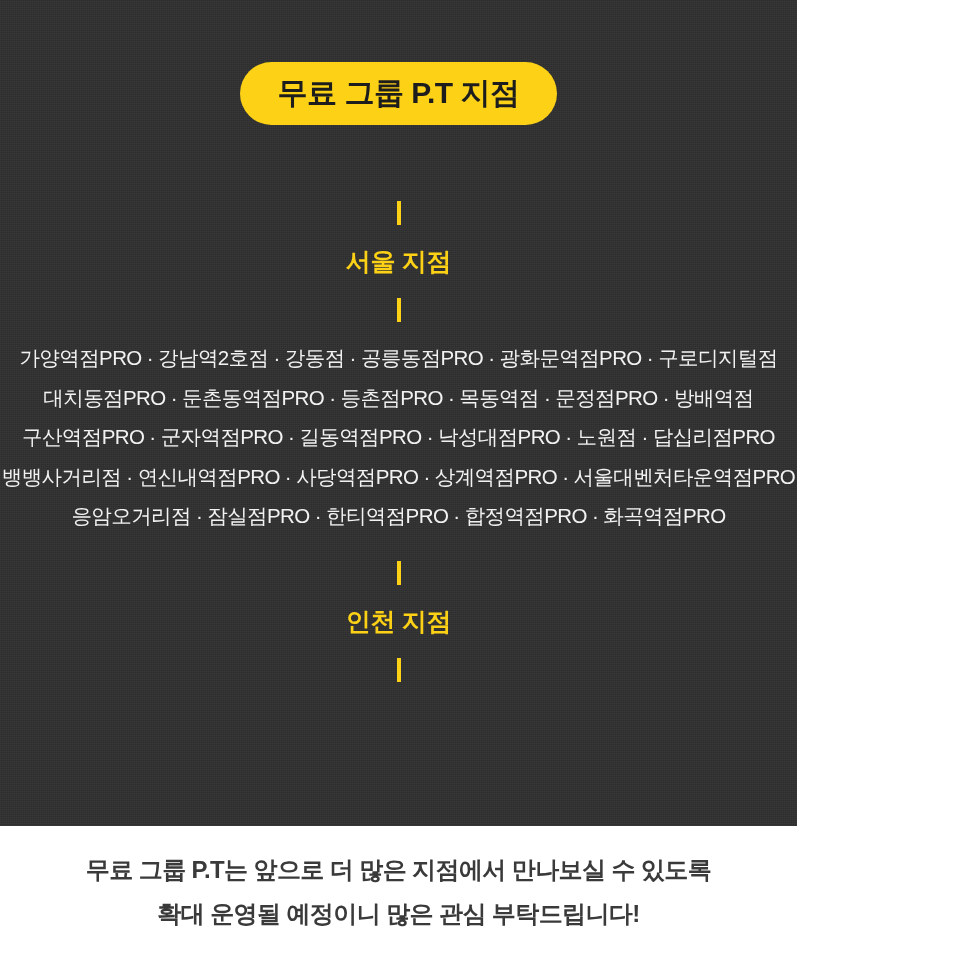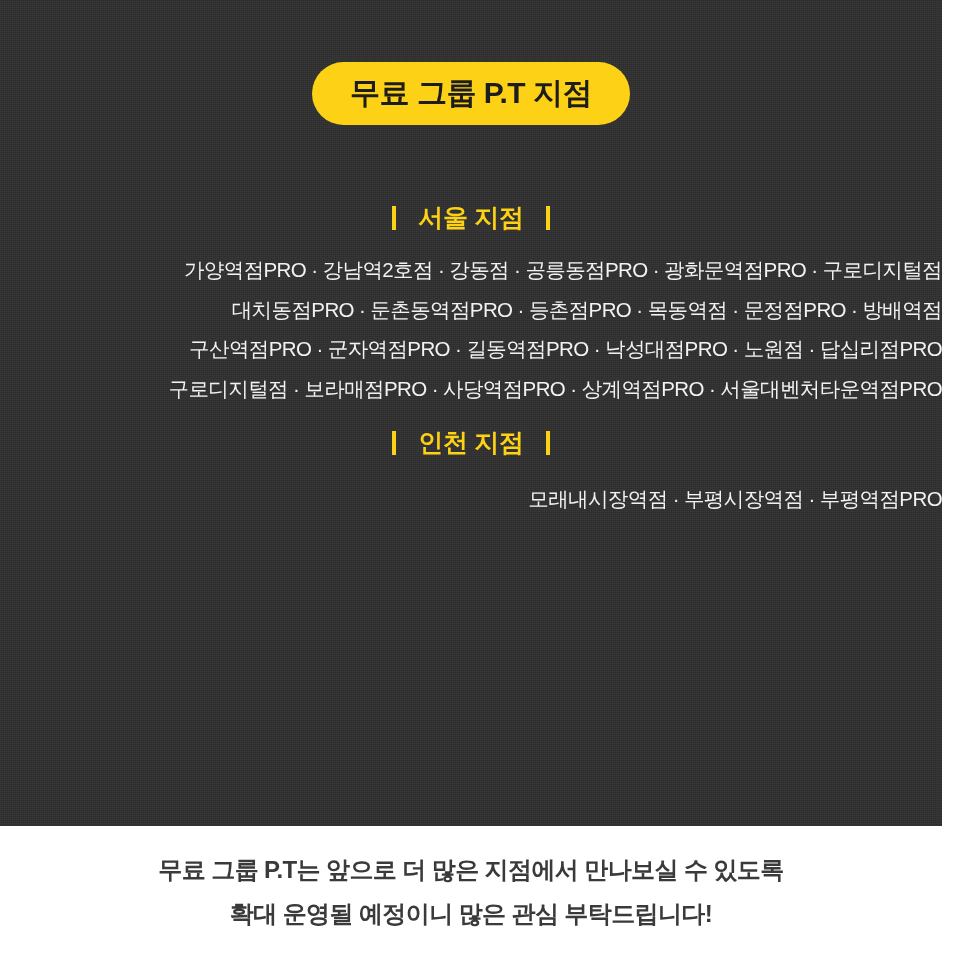--- a/index.html
+++ b/index.html
@@ -8,21 +8,21 @@
   }
   body {
     width: 966px;
     height: 966px;
     background: #ffffff;
     font-family: "Liberation Sans", "DejaVu Sans", sans-serif;
     overflow: hidden;
   }
 
   .page {
-    width: 942px;
+    width: 797px;
     height: 966px;
     position: relative;
     display: flex;
     flex-direction: column;
   }
 
   
   .dark-panel {
     position: relative;
     width: 100%;
@@ -59,20 +59,21 @@
   }
   .region-heading {
     color: #fcd116;
     font-size: 25px;
     font-weight: bold;
     letter-spacing: -0.3px;
     display: flex;
     align-items: center;
     justify-content: center;
     gap: 20px;
+    flex-direction: column;
   }
   .region-heading .bar {
     display: inline-block;
     width: 4px;
     height: 24px;
     background: #fcd116;
   }
   .region-heading .label {
     padding: 0 2px;
   }
@@ -80,28 +81,27 @@
   .branch-lines {
     margin-top: 26px;
   }
   .branch-line {
     color: #f2f2f2;
     font-size: 20.5px;
     letter-spacing: -0.6px;
     line-height: 1.0;
     margin: 0 0 19px 0;
     white-space: nowrap;
-    text-align: right;
   }
   .branch-line:last-child { margin-bottom: 0; }
 
   
   #region-seoul { margin-top: 76px; }
   #region-gyeonggi { margin-top: 62px; }
-  #region-incheon { margin-top: 27px; }
+  #region-incheon { margin-top: 34px; }
 
   #region-gyeonggi .branch-lines,
   #region-incheon .branch-lines { margin-top: 30px; }
 
   
   .footer {
     flex: 1;
     background: #ffffff;
     display: flex;
     flex-direction: column;
@@ -134,33 +134,31 @@
     <div class="region-block" id="region-seoul">
       <div class="region-heading">
         <span class="bar"></span>
         <span class="label">서울 지점</span>
         <span class="bar"></span>
       </div>
       <div class="branch-lines">
         <p class="branch-line">가양역점PRO · 강남역2호점 · 강동점 · 공릉동점PRO · 광화문역점PRO · 구로디지털점</p>
         <p class="branch-line">대치동점PRO · 둔촌동역점PRO · 등촌점PRO · 목동역점 · 문정점PRO · 방배역점</p>
         <p class="branch-line">구산역점PRO · 군자역점PRO · 길동역점PRO · 낙성대점PRO · 노원점 · 답십리점PRO</p>
-        <p class="branch-line">구로디지털점 · 보라매점PRO · 사당역점PRO · 상계역점PRO · 서울대벤처타운역점PRO</p>
+        <p class="branch-line">뱅뱅사거리점 · 연신내역점PRO · 사당역점PRO · 상계역점PRO · 서울대벤처타운역점PRO</p>
+        <p class="branch-line">응암오거리점 · 잠실점PRO · 한티역점PRO · 합정역점PRO · 화곡역점PRO</p>
       </div>
     </div>
 
 
     <div class="region-block" id="region-incheon">
       <div class="region-heading">
         <span class="bar"></span>
         <span class="label">인천 지점</span>
         <span class="bar"></span>
-      </div>
-      <div class="branch-lines">
-        <p class="branch-line">모래내시장역점 · 부평시장역점 · 부평역점PRO</p>
       </div>
     </div>
 
   </div>
 
   <div class="footer">
     <p class="footer-line">무료 그룹 P.T는 앞으로 더 많은 지점에서 만나보실 수 있도록</p>
     <p class="footer-line">확대 운영될 예정이니 많은 관심 부탁드립니다!</p>
   </div>
 

